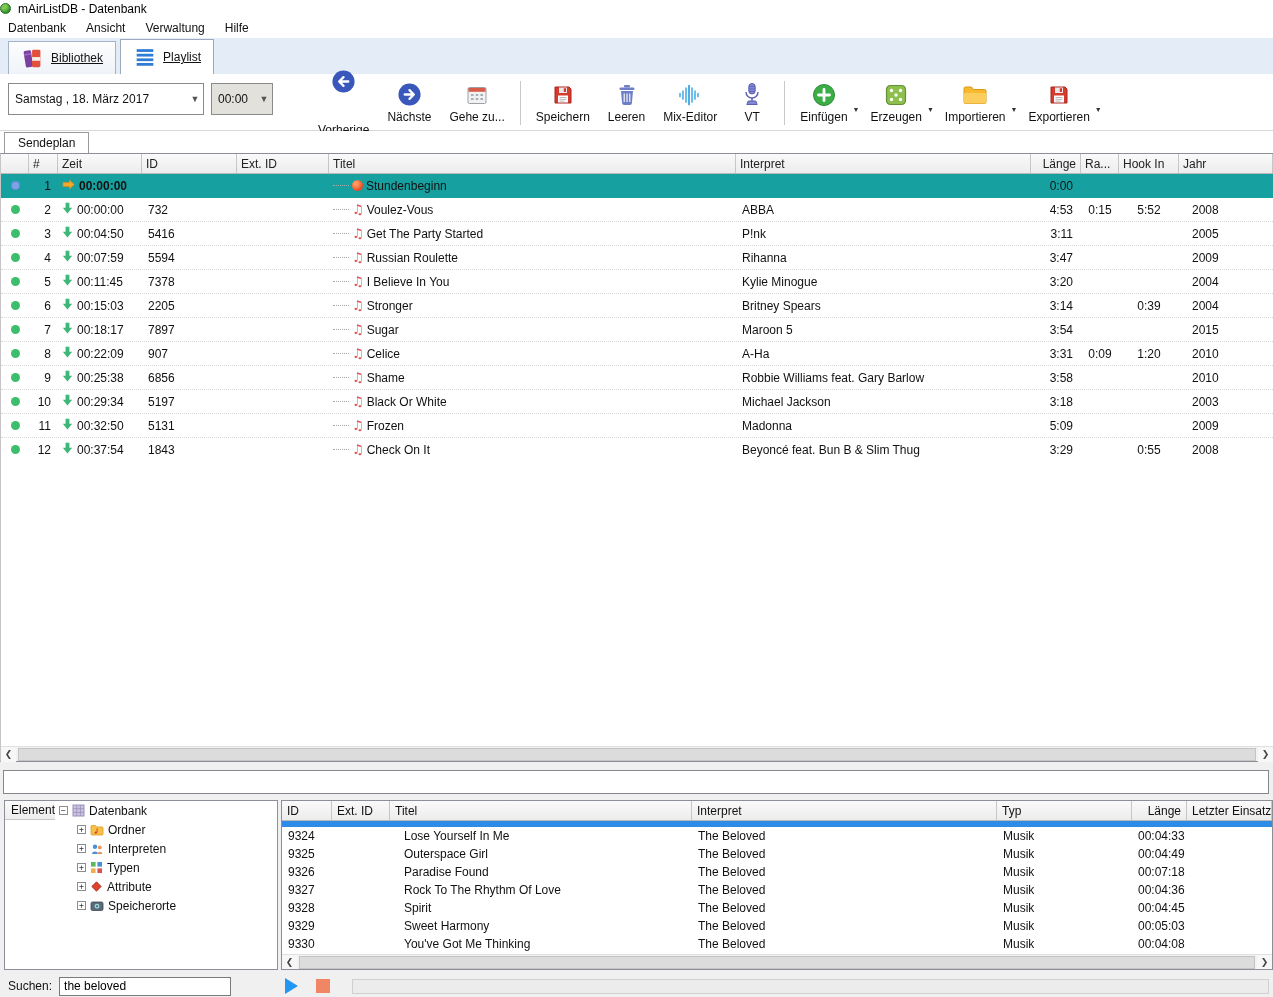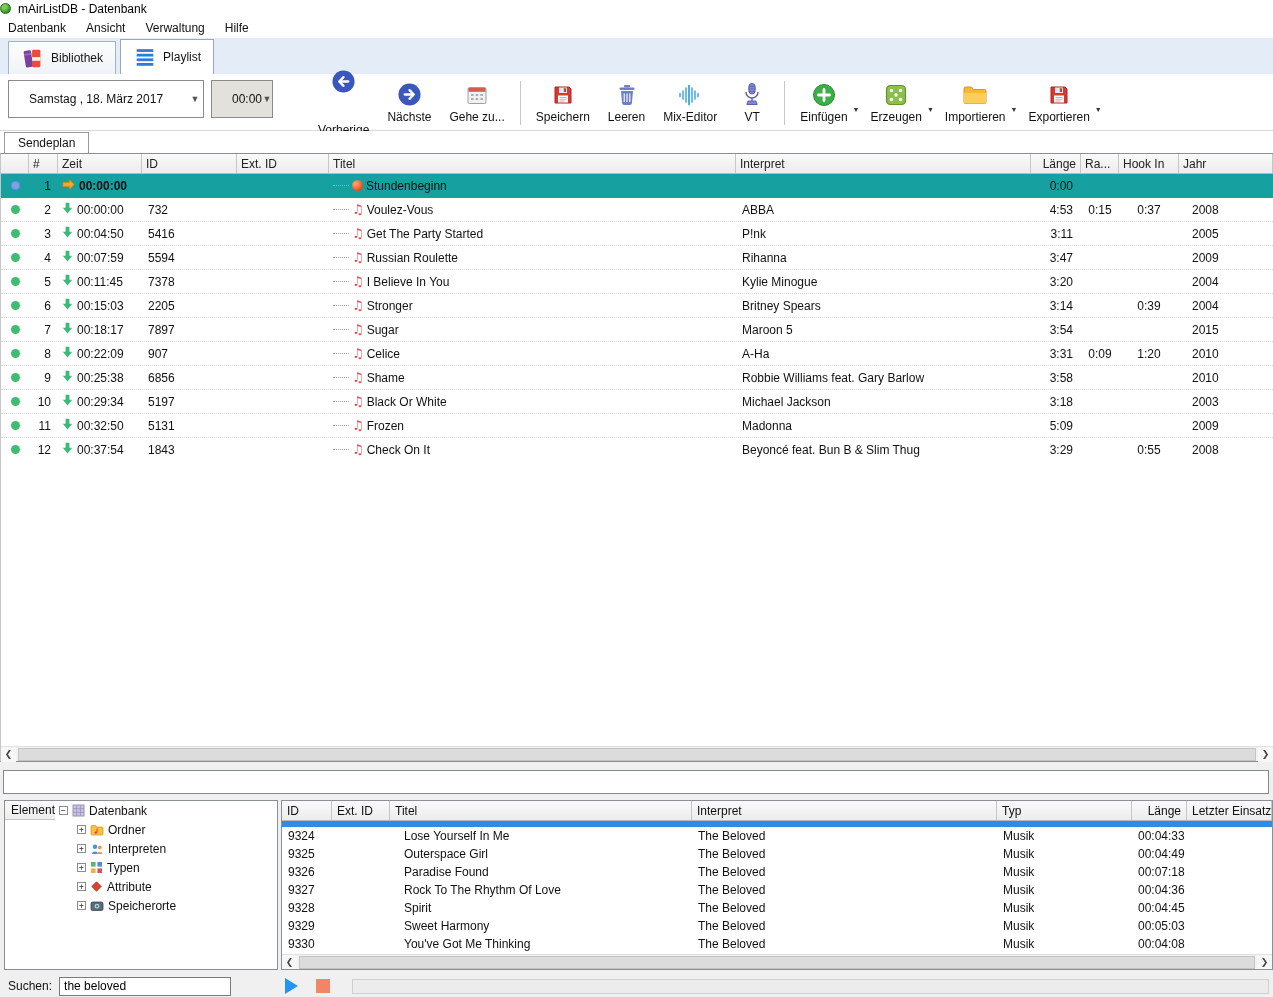--- a/index.html
+++ b/index.html
@@ -10,28 +10,28 @@
   
   #titlebar { height:18px; display:flex; align-items:center; padding-left:0; background:#FFF; }
   .app-icon { width:11px; height:11px; border-radius:50%; background:radial-gradient(circle at 35% 30%, #7CCB4F 25%, #2E8B2E 75%); margin-right:7px; border:1px solid #256B25; }
   #title-text { font-size:12px; color:#000; }
 
   
   #menubar { height:20px; display:flex; align-items:center; background:#FFF; padding-left:8px; }
   .menu-item { padding:2px 10px 2px 0; margin-right:10px; cursor:default; }
 
   
-  #tabstrip { height:38px; background:#E4EDF7; display:flex; align-items:flex-end; padding-left:8px; border-bottom:1px solid #FFF; }
+  #tabstrip { height:38px; background:#E4EDF7; display:flex; align-items:flex-end; padding-left:8px; border-bottom:1px solid #FFF;text-decoration:underline; }
   .main-tab { height:33px; display:flex; align-items:center; gap:6px; padding:0 12px; border:1px solid #A3B4C6; border-bottom:none; background:linear-gradient(#FDFDFD,#EFF3F8); margin-right:4px; }
   .main-tab.active { background:#FFF; height:35px; border-color:#9AA9BB; }
   .tab-icon { display:inline-flex; }
 
   
   #toolbar { height:56px; background:#FFF; border-bottom:1px solid #D8D8D8; display:flex; align-items:center; padding-left:8px; }
-  .combo { height:38px; border:1px solid #8A8A8A; background:#FFF; display:flex; align-items:center; padding-left:20px; position:relative; margin-top:-8px; }
+  .combo { height:32px; border:1px solid #8A8A8A; background:#FFF; display:flex; align-items:center; padding-left:6px; position:relative; margin-top:-8px; }
   .combo .chev { margin-left:auto; width:16px; text-align:center; color:#555; font-size:9px; }
   #date-combo { width:196px; }
   #time-combo { width:62px; background:#E3E1DC; margin-left:7px; }
   .tbtn { display:flex; flex-direction:column; align-items:center; justify-content:center; gap:2px; padding:2px 9px; min-width:52px; cursor:default; }
   .tbtn .lbl { font-size:12px; }
   .tbtn .ic { height:26px; display:flex; align-items:center; justify-content:center; }
   .tb-sep { width:1px; height:44px; background:#C9C9C9; margin:0 6px; }
   .dd-arrow { font-size:7px; color:#333; align-self:center; margin:14px 2px 0 -4px; }
   #toolbar .grp { display:flex; align-items:center; }
   #btn-prev { margin-left:36px;gap:28px; }
@@ -367,21 +367,21 @@
           <div class="plc id">732</div>
           <div class="plc ext"></div>
           <div class="plc titel">
             <span class="conn"></span>
             <span class="note-icon">♫</span>
             <span>Voulez-Vous</span>
           </div>
           <div class="plc interpret">ABBA</div>
           <div class="plc laenge">4:53</div>
           <div class="plc ramp">0:15</div>
-          <div class="plc hook">0:37</div>
+          <div class="plc hook">5:52</div>
           <div class="plc jahr">2008</div>
         </div>
         <div class="pl-grid pl-row">
           <div class="plc">
             <span class="dot green"></span>
           </div>
           <div class="plc num">3</div>
           <div class="plc zeit">
             <span><svg width="11" height="12" viewBox="0 0 11 12">
                 <path d="M3.6 0.8h3.8v5h2.8L5.5 11.4 0.8 5.8h2.8Z" fill="#3CB878"></path>

